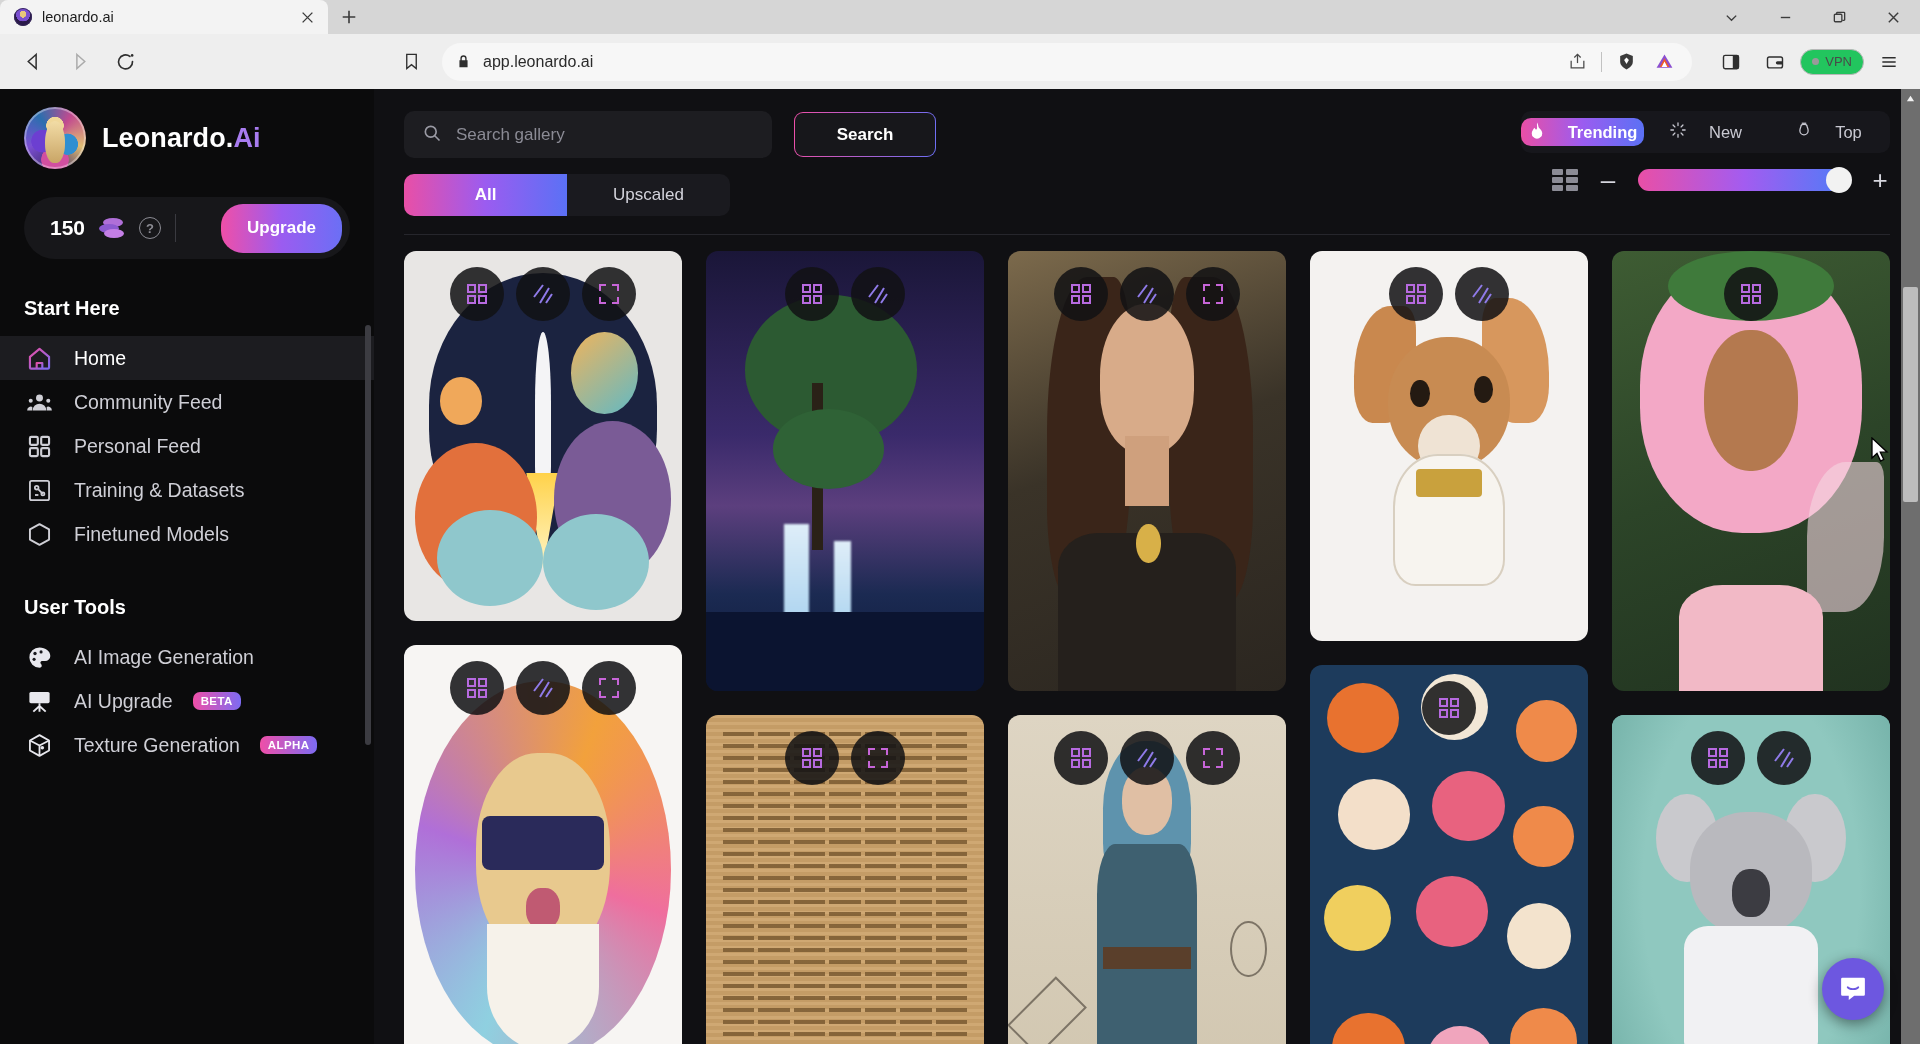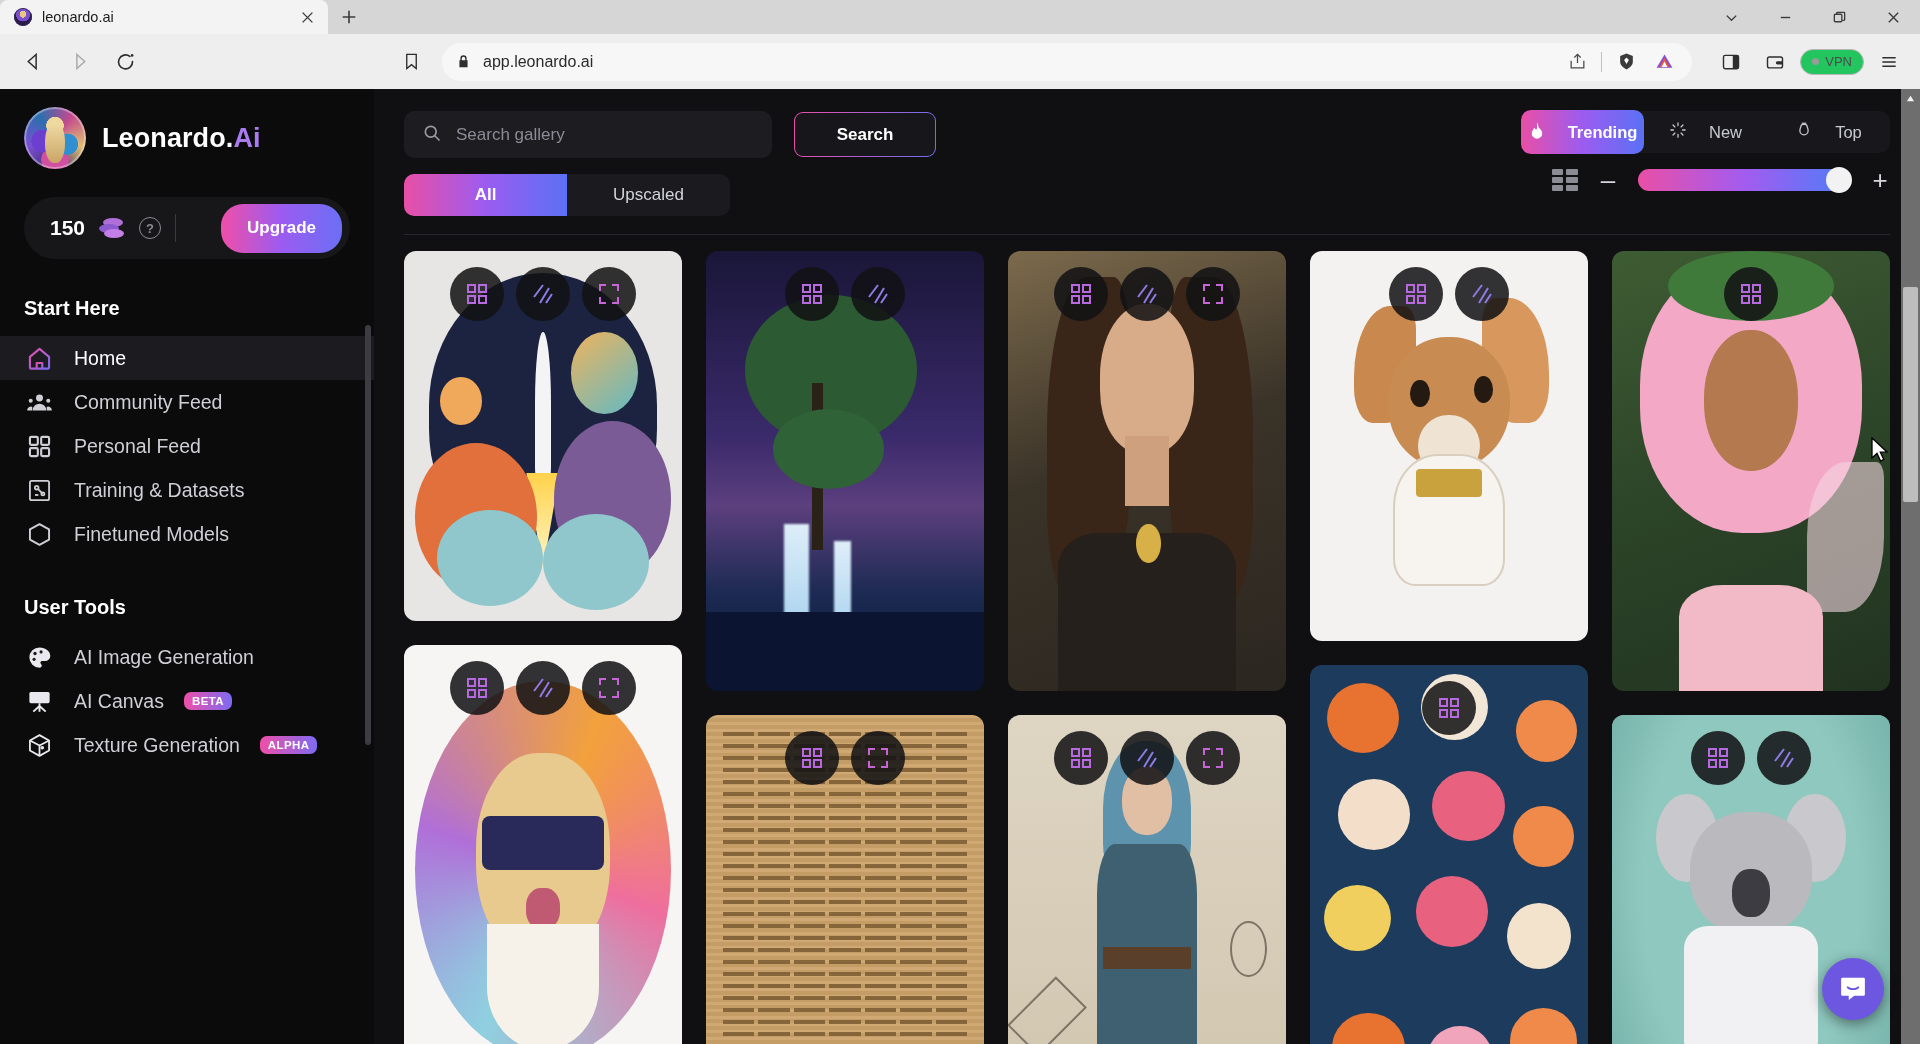--- a/index.html
+++ b/index.html
@@ -145,21 +145,21 @@
     width:163px; height:42px; display:flex; align-items:center; justify-content:center;
     font-size:17px; color:#d3d3db; cursor:pointer; background:#1a1a1f;
   }
   .seg:first-child { border-radius:10px 0 0 10px; }
   .seg:last-child { border-radius:0 10px 10px 0; }
   .seg.active { background:linear-gradient(90deg,#e94fa6,#9b5cf0,#5b71f5); color:#fff; font-weight:600; }
 
   .rightcontrols { position:absolute; right:30px; top:22px; display:flex; flex-direction:column; align-items:flex-end; gap:14px; }
   .sorttabs { display:flex; background:#17171c; border-radius:10px; height:42px; align-items:center; }
   .sorttab {
-    height:44px; padding:0 0; width:123px; display:flex; align-items:center; justify-content:center; gap:22px;
+    height:28px; padding:0 0; width:123px; display:flex; align-items:center; justify-content:center; gap:22px;
     font-size:16.5px; color:#c9c9d2; cursor:pointer; border-radius:10px;
   }
   .sorttab.active { background:linear-gradient(90deg,#e94fa6,#9b5cf0,#5b71f5); color:#fff; font-weight:600; }
   .sorttab svg { width:18px; height:18px; }
   .zoomrow { display:flex; align-items:center; gap:20px; }
   .gridicon { width:26px; height:22px; cursor:pointer; display:flex; align-items:center; }
   .gridicon svg { width:26px; height:22px; }
   .zbtn { color:#d6d6de; font-size:26px; cursor:pointer; line-height:1; user-select:none; width:20px; text-align:center; }
   .slider { width:212px; height:22px; border-radius:11px; background:linear-gradient(90deg,#e94fa6,#a35cf0,#4c7df7); position:relative; cursor:pointer; }
   .slider .thumb { position:absolute; right:-2px; top:-2px; width:26px; height:26px; border-radius:50%; background:#f2f2f2; }
@@ -497,21 +497,21 @@
         <span>AI Image Generation</span>
       </div>
 
       <div class="nav-item">
         <span class="ico">
           <svg viewBox="0 0 24 24" fill="#e8e8ee">
               <rect x="3" y="3.5" width="18" height="10" rx="1.4"></rect>
               <path d="M12 13.5 V21 M12 16 L6.5 21 M12 16 L17.5 21" stroke="#e8e8ee" stroke-width="1.7"></path>
             </svg>
         </span>
-        <span>AI Canvas</span>
+        <span>AI Upgrade</span>
         <span class="badge">BETA</span>
       </div>
 
       <div class="nav-item">
         <span class="ico">
           <svg viewBox="0 0 24 24" fill="none" stroke="#e8e8ee" stroke-width="1.6" stroke-linejoin="round">
               <path d="M12 2.8 L20.5 7.5 V16.5 L12 21.2 L3.5 16.5 V7.5 Z"></path>
               <path d="M3.5 7.5 L12 12 L20.5 7.5 M12 12 V21.2"></path>
               <circle cx="14.5" cy="14" r="1.6" fill="#e8e8ee" stroke="none"></circle>
             </svg>

